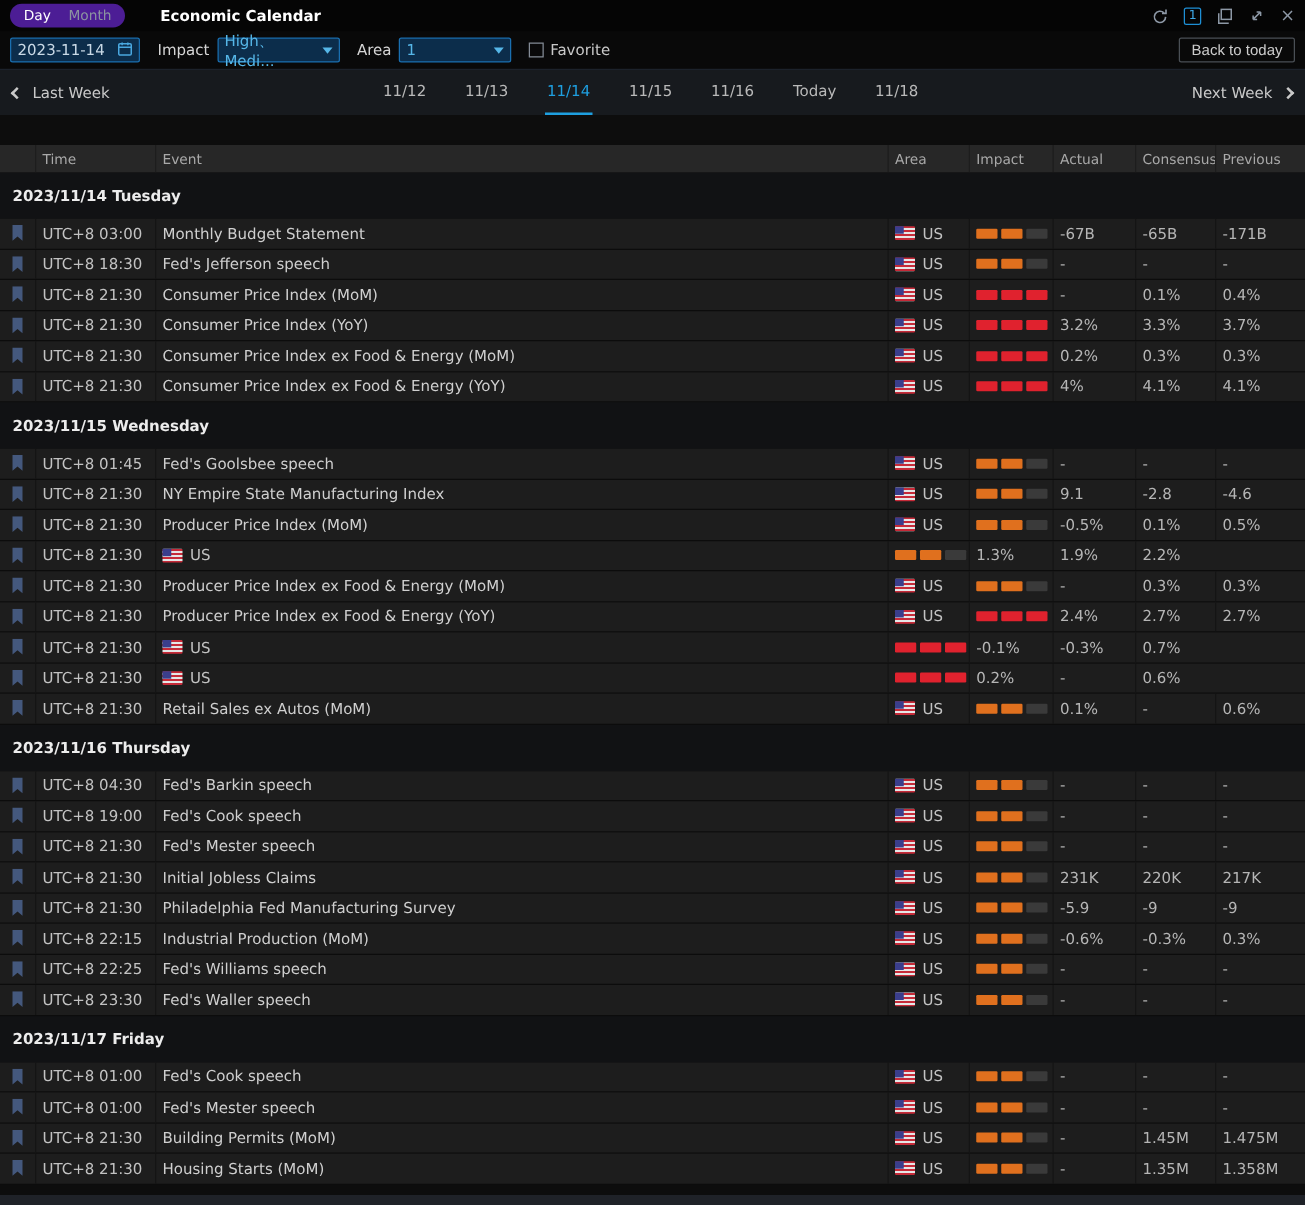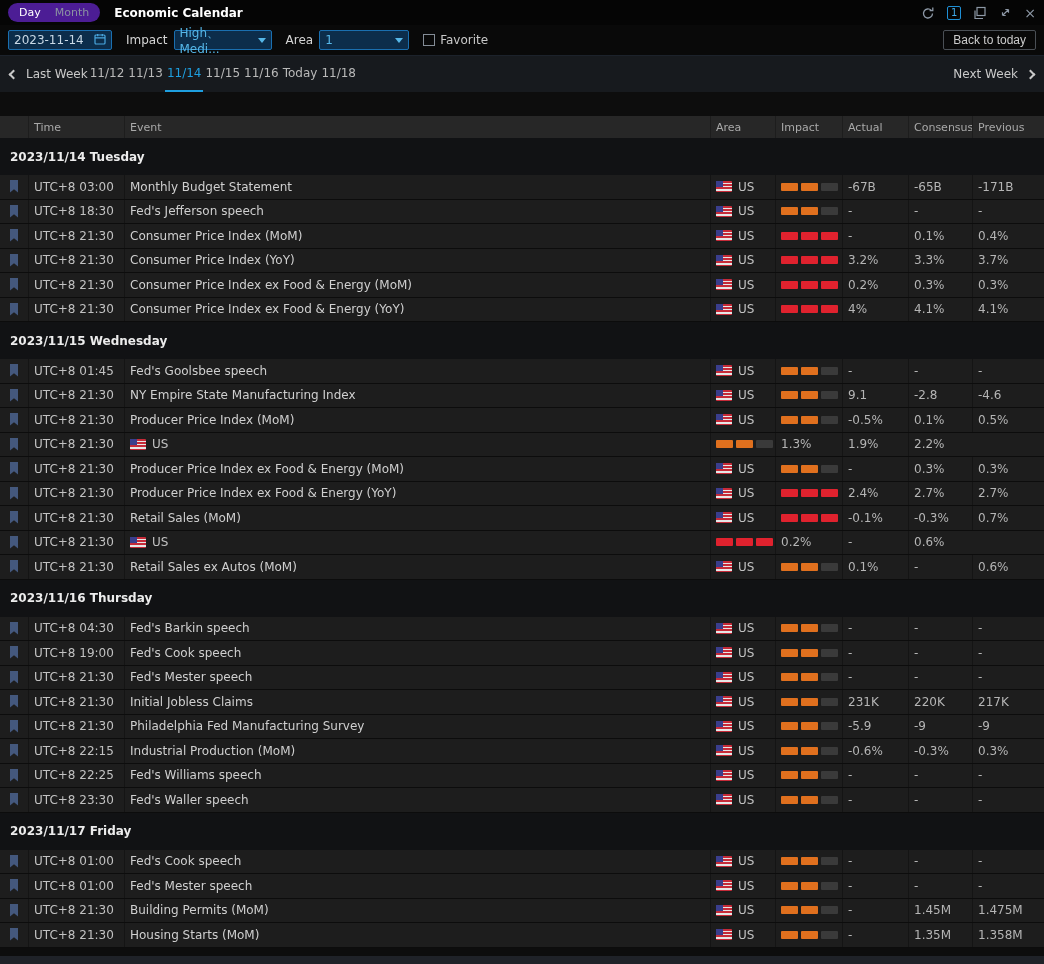--- a/index.html
+++ b/index.html
@@ -7,21 +7,21 @@
   body { font-family:"DejaVu Sans","Liberation Sans",sans-serif; }
   .app { position:relative; width:1044px; height:964px; background:#0d0d0d; overflow:hidden;
          display:flex; flex-direction:column; color:#ccc; }
 
   
   .topbar { height:25px; background:#050505; display:flex; align-items:center; padding:0 8px; flex:0 0 auto; }
   .seg-pill { display:flex; align-items:center; background:#4c1d95; border-radius:10px; padding:2px 4px; font-size:11px; }
   .seg { padding:1px 7px; border-radius:8px; cursor:default; }
   .seg.active { color:#fff; }
   .seg.inactive { color:#8b93a1; }
-  .app-title { margin-left:14px; font-size:12px; font-weight:bold; color:#fff; }
+  .app-title { margin-left:28px; font-size:12px; font-weight:bold; color:#fff; }
   .topbar-spacer { flex:1; }
   .win-icons { display:flex; align-items:center; gap:12px; color:#8d98a6; }
   .win-icons svg { display:block; }
   .count-badge { width:14px; height:14px; border:1px solid #1e8fd5; border-radius:2px; color:#3fa9e8;
                  font-size:10px; line-height:12px; text-align:center; }
   .close-x { font-size:14px; line-height:14px; color:#8d98a6; }
 
   
   .filterbar { height:31px; background:#090909; border-bottom:1px solid #1c222b;
                display:flex; align-items:center; padding:0 8px; flex:0 0 auto; font-size:12px; }
@@ -39,21 +39,21 @@
   .filter-spacer { flex:1; }
   .back-btn { border:1px solid #4a4f55; border-radius:2px; color:#cccccc; padding:2px 9px; font-size:12px; background:transparent; }
 
   
   .weeknav { height:36px; background:#171a1e; display:flex; align-items:center; padding:0 10px;
              flex:0 0 auto; font-size:12px; margin-bottom:24px; }
   .chev { width:7px; height:7px; border-left:2px solid #c9c9c9; border-bottom:2px solid #c9c9c9; flex:0 0 auto; }
   .chev-left { transform:rotate(45deg); margin-right:9px; }
   .chev-right { transform:rotate(225deg); margin-left:9px; }
   .week-link { color:#c9c9c9; }
-  .day-tabs { flex:1; display:flex; justify-content:flex-start; align-self:stretch; }
+  .day-tabs { flex:1; display:flex; justify-content:center; gap:27px; align-self:stretch; }
   .day-tab { display:flex; align-items:center; color:#b9b9b9; border-bottom:2px solid transparent; padding:0 2px; }
   .day-tab.active { color:#1e9fe0; border-bottom-color:#1e9fe0; }
 
   
   .grid-row { display:grid; grid-template-columns:28px 96px 586px 65px 67px 66px 64px auto; }
   .thead { height:22px; background:#272727; font-size:11px; color:#a9a9a9; flex:0 0 auto; }
   .thead .cell { display:flex; align-items:center; padding-left:5px; border-left:1px solid #1d1d1d; overflow:hidden; }
   .thead .cell:first-child { border-left:none; }
 
   .cal-body { flex:1 1 auto; overflow:hidden; display:flex; flex-direction:column; }
@@ -461,21 +461,20 @@
     <div class="cell c-val">2.7%</div>
   </div>
 
   <div class="grid-row ev-row">
     <div class="cell">
       <svg width="10" height="13" viewBox="0 0 10 13">
             <path d="M1 0h8v12.5L5 9.2 1 12.5z" fill="#44587d"></path>
           </svg>
     </div>
     <div class="cell c-time">UTC+8 21:30</div>
-    <div class="cell c-event">Retail Sales (MoM)</div>
     <div class="cell">
       <span class="flag"></span>
       <span class="c-time">US</span>
     </div>
     <div class="cell">
       <span class="impact-bar">
             <i style="background: rgb(224, 34, 46);"></i>
             <i style="background: rgb(224, 34, 46);"></i>
             <i style="background: rgb(224, 34, 46);"></i>
           </span>

